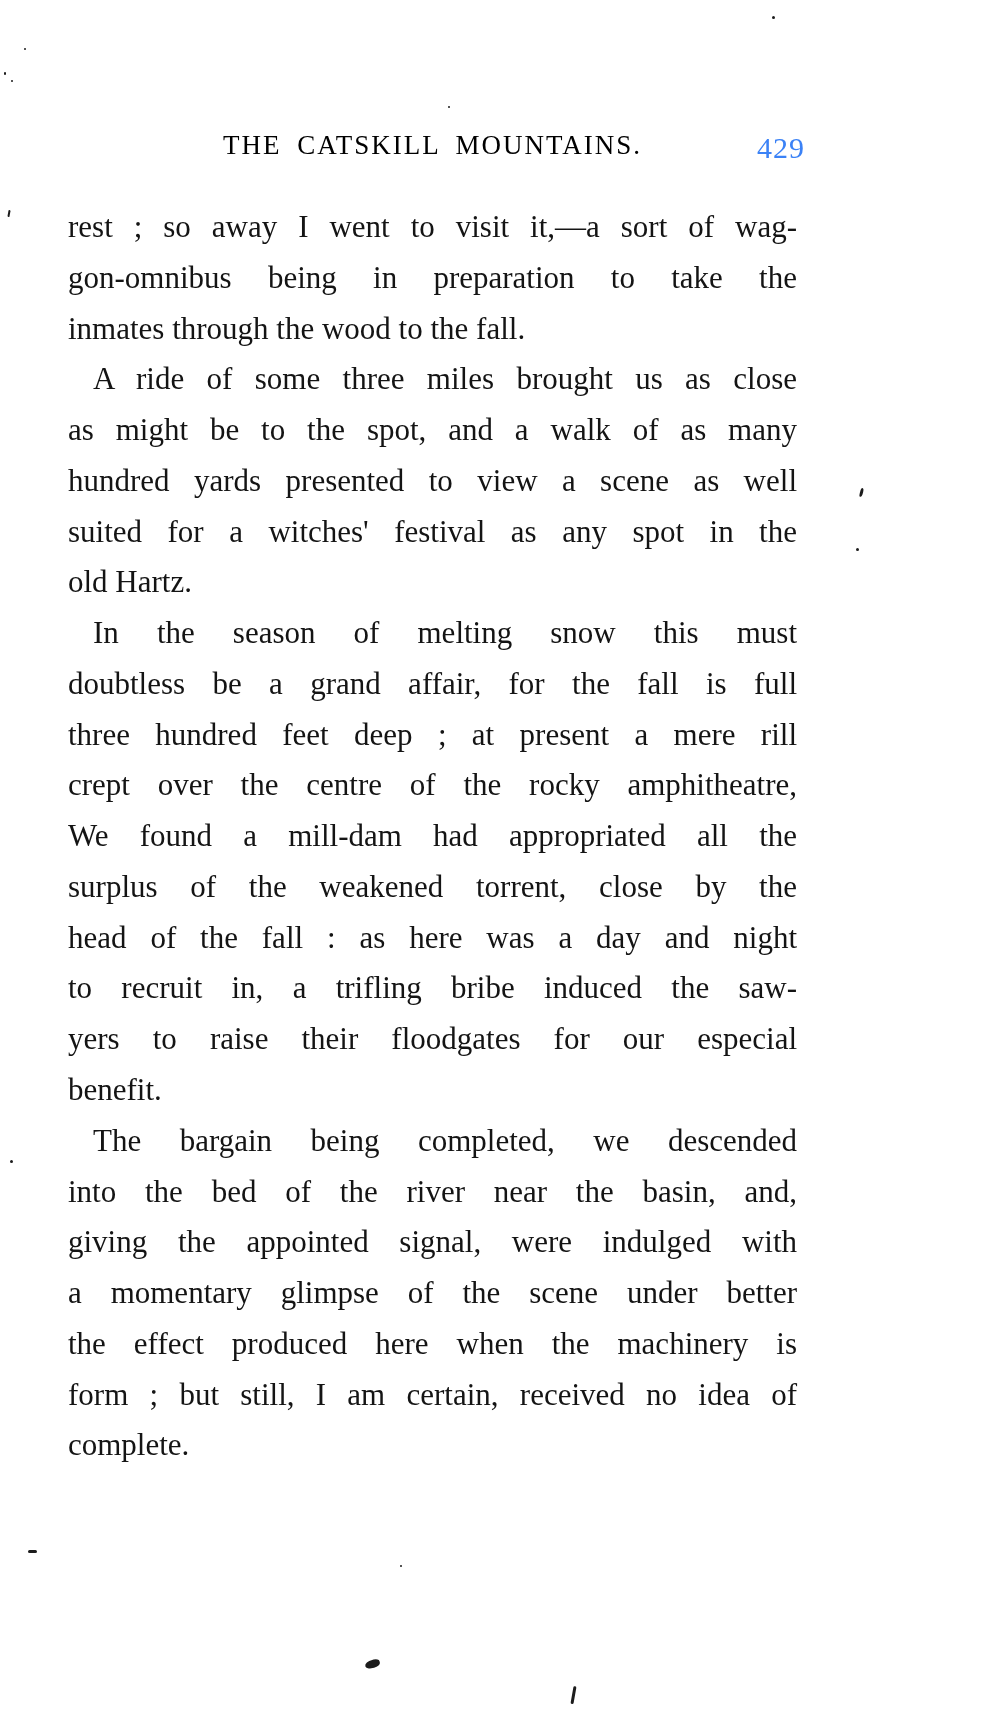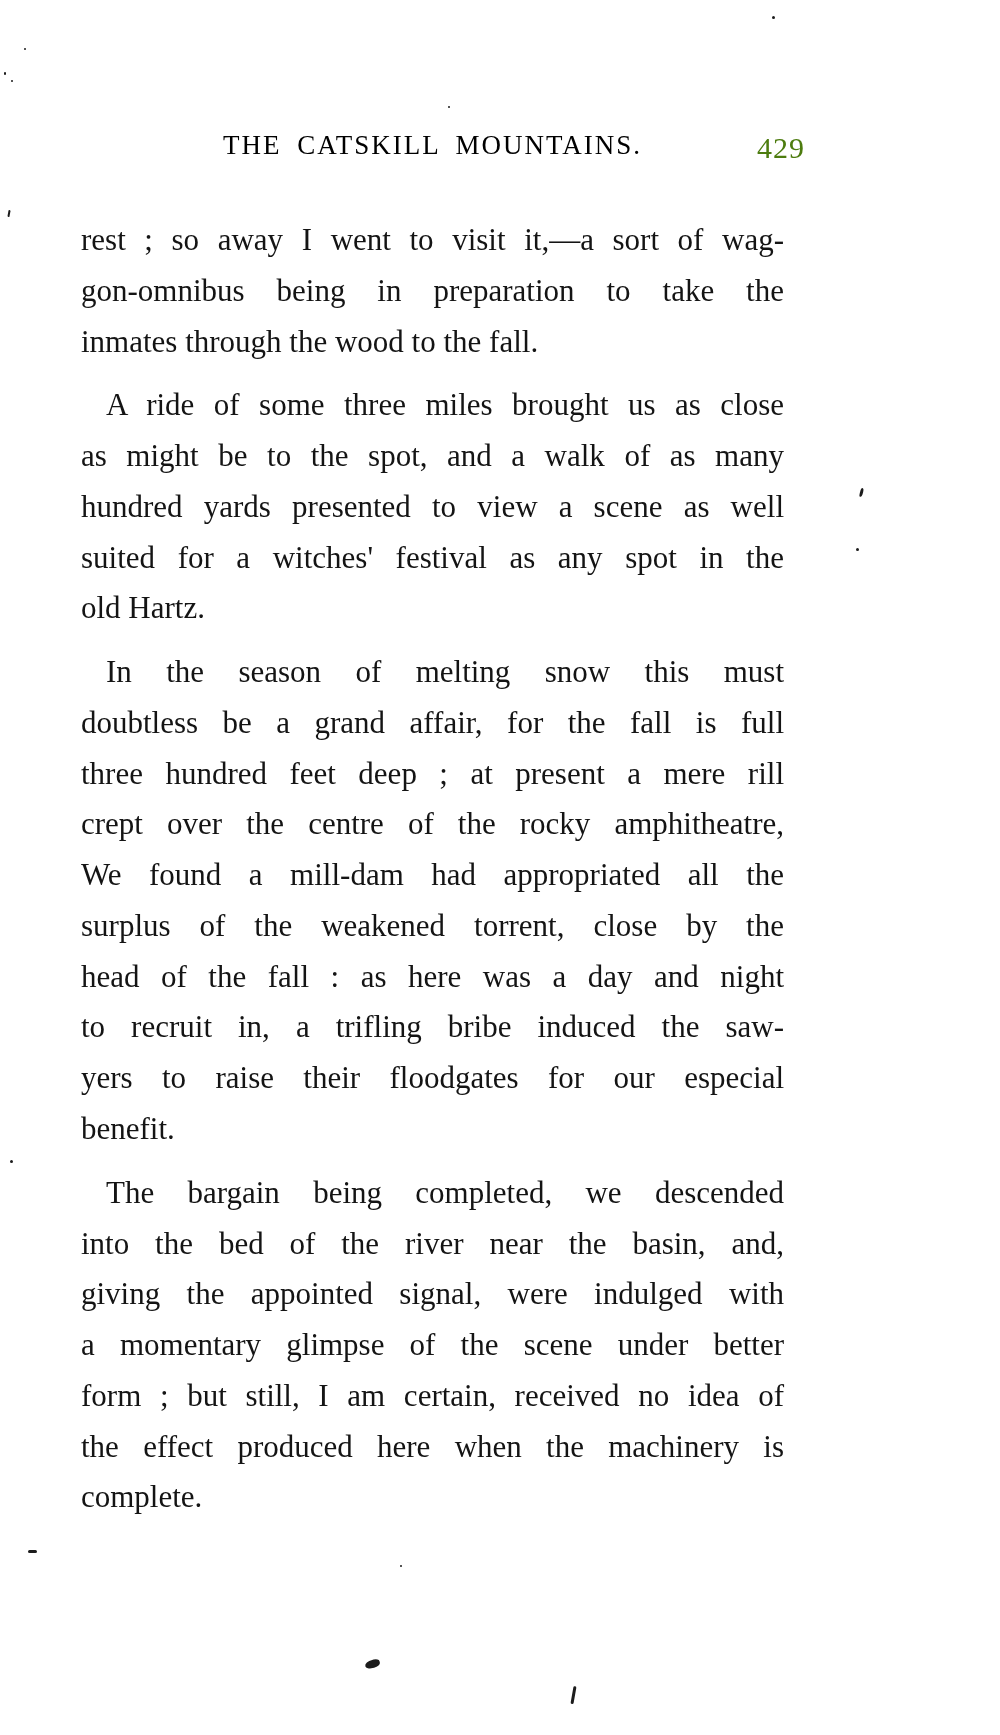--- a/index.html
+++ b/index.html
@@ -16,29 +16,29 @@
     position:absolute;left:68px;top:130px;width:729px;
     text-align:center;
     font-size:27px;letter-spacing:2px;word-spacing:7px;
     color:#000000;
     white-space:nowrap;
   }
   .page-number{
     position:absolute;left:68px;top:131px;width:737px;
     text-align:right;
     font-size:30px;letter-spacing:1px;
-    color:#4d7c0f;
+    color:#3b82f6;
   }
   
   .page-body{
     position:absolute;left:68px;top:202px;width:729px;
     font-size:31px;
     color:#141414;
   }
-  .paragraph{margin:13px;padding:0;}
+  .paragraph{margin:0;padding:0;}
   .line{
     height:50.77px;line-height:50.77px;
     text-align:justify;
     text-align-last:justify;
     white-space:normal;
   }
   .line.last{
     text-align-last:left;
   }
   .line.indent{padding-left:25px;}
@@ -79,22 +79,22 @@
     <div class="line">to recruit in, a trifling bribe induced the saw-</div>
     <div class="line">yers to raise their floodgates for our especial</div>
     <div class="line last">benefit.</div>
   </div>
 
   <div class="paragraph">
     <div class="line indent">The bargain being completed, we descended</div>
     <div class="line">into the bed of the river near the basin, and,</div>
     <div class="line">giving the appointed signal, were indulged with</div>
     <div class="line">a momentary glimpse of the scene under better</div>
+    <div class="line">the effect produced here when the machinery is</div>
     <div class="line">form ; but still, I am certain, received no idea of</div>
-    <div class="line">the effect produced here when the machinery is</div>
     <div class="line last">complete.</div>
   </div>
 
 </div>
 
 <div class="speck" style="left:772px;top:16px;width:3px;height:3px;"></div>
 <div class="speck" style="left:24px;top:48px;width:2px;height:2px;"></div>
 <div class="mark" style="left:4px;top:72px;width:2px;height:3px;"></div>
 <div class="speck" style="left:11px;top:80px;width:2px;height:2px;"></div>
 <div class="speck" style="left:448px;top:106px;width:2px;height:2px;"></div>

